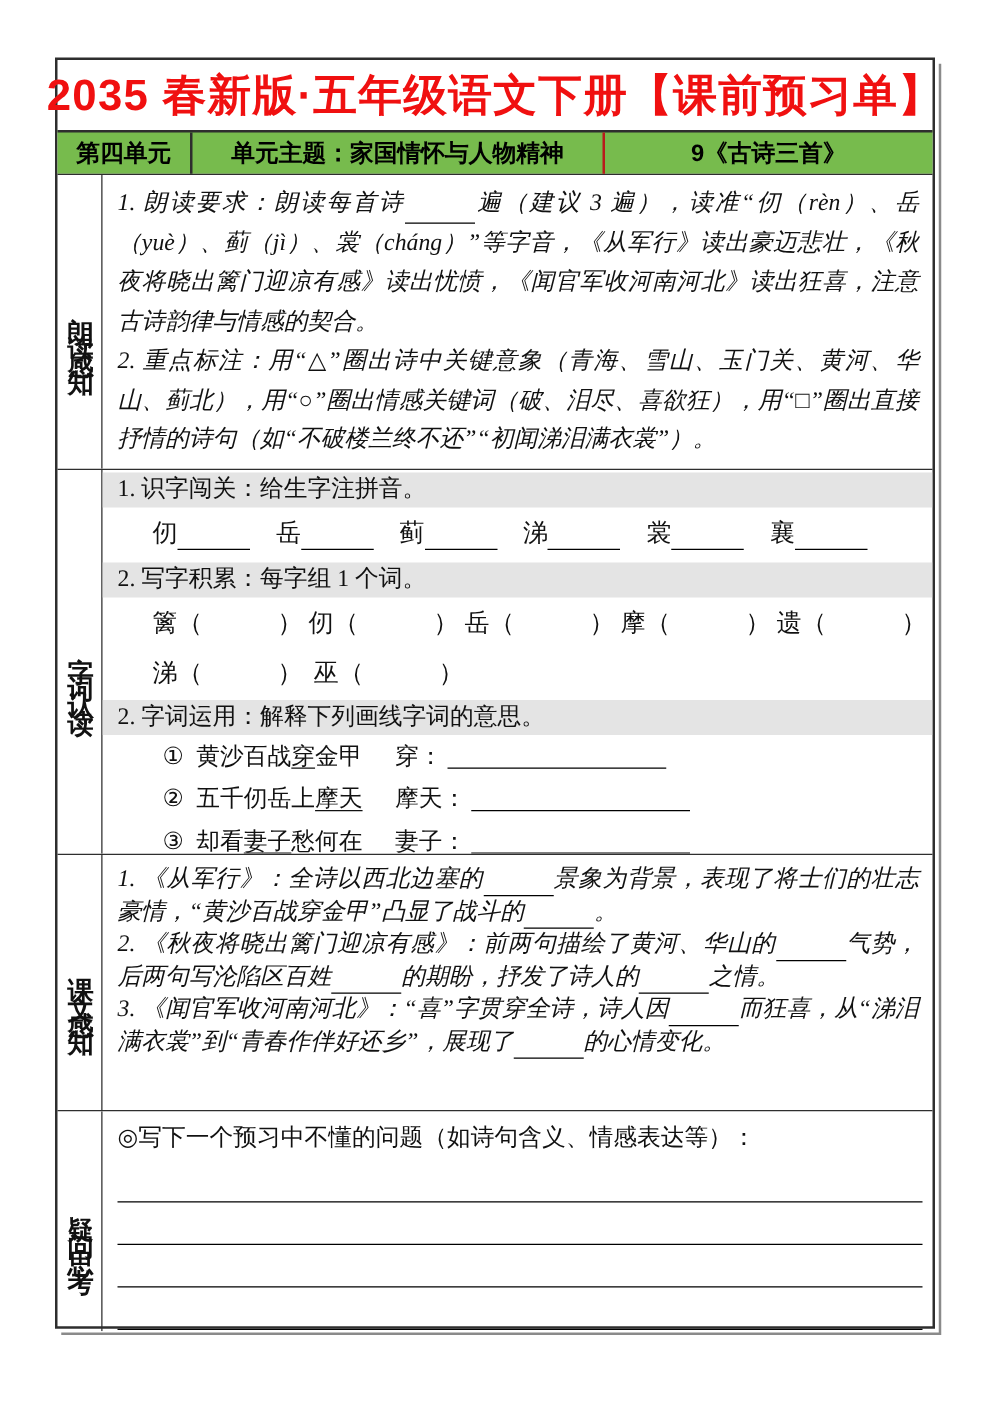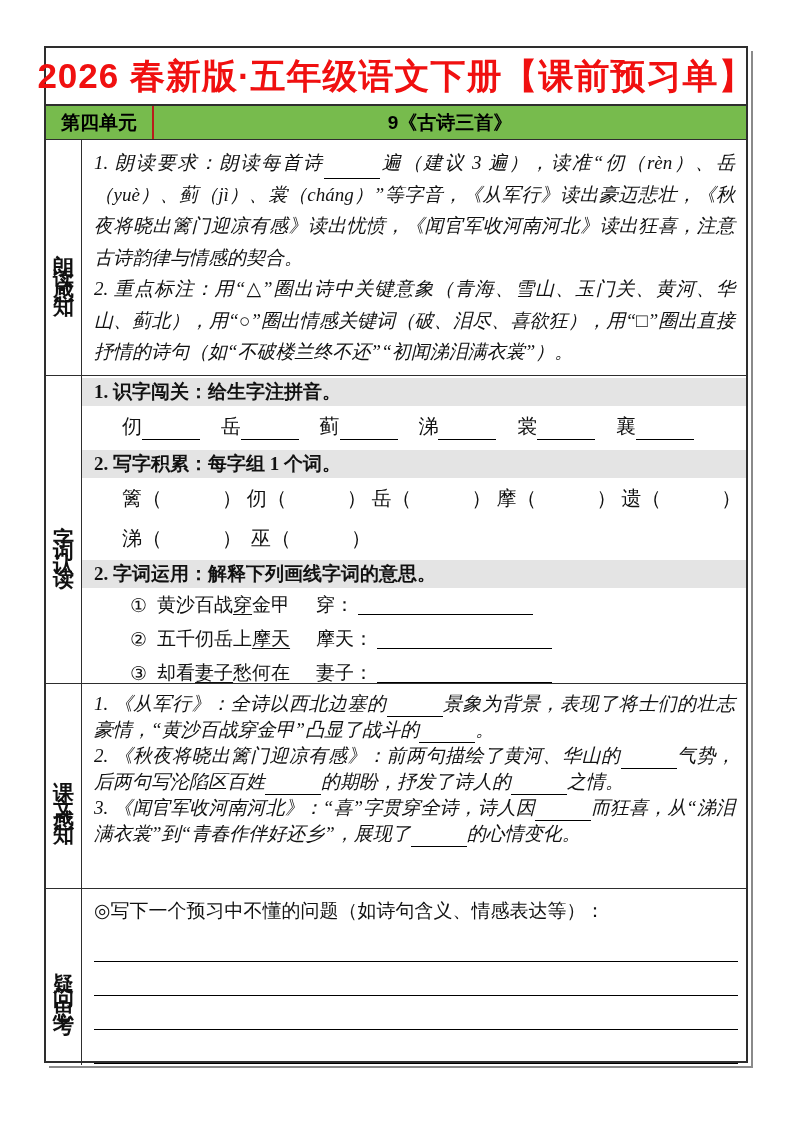--- a/index.html
+++ b/index.html
@@ -48,21 +48,21 @@
   .para3 { font-size:19px; line-height:26px; text-align:justify; }
 
   .blank {
     display:inline-block; border-bottom:1.6px solid #000;
     height:1.05em; vertical-align:bottom;
   }
   .b55 { width:56px; } .b60 { width:58px; } .b175 { width:175px; }
 
   .band {
     background:#e4e4e4; height:28px; line-height:28px;
-    padding-left:12px; font-size:19px; margin-top:2px;font-weight:bold;
+    padding-left:12px; font-size:19px; margin-top:2px;
   }
   .pinyin-row {
     height:42px; display:flex; align-items:flex-end; padding:0 52px 8px 40px;
     justify-content:space-between; font-size:20px;
   }
   .py-item { white-space:nowrap; }
   .word-row { height:40px; display:flex; align-items:center; padding-left:40px; font-size:20px; }
   .w-item { display:inline-block; width:129px; white-space:nowrap; }
   .explain-row { height:34px; display:flex; align-items:center; padding-left:48px; font-size:19px; white-space:nowrap; }
   .explain-row .num { margin-right:10px; }
@@ -70,24 +70,25 @@
   .ul { text-decoration:underline; text-underline-offset:3px; }
 
   .q-prompt { font-size:19px; line-height:34px; padding:5px 10px 0 12px; }
   .write-line { height:34px; border-bottom:1.8px solid #000; margin:0 8px 0 12px; }
 </style>
 </head>
 <body>
 
 <div class="frame">
 
-  <div class="title-row">2026 春新版·五年级语文下册【课前预习单】</div>
+  <div class="title-row">2035 春新版·五年级语文下册【课前预习单】</div>
 
   <div class="unit-bar">
     <div class="cell c1">第四单元</div>
+    <div class="cell c2">单元主题：家国情怀与人物精神</div>
     <div class="cell c3">9《古诗三首》</div>
   </div>
 
   <div class="sheet">
 
     <div class="sec-row r1">
       <div class="sec-label">
         <span>朗读感知</span>
       </div>
       <div class="sec-body pad">

